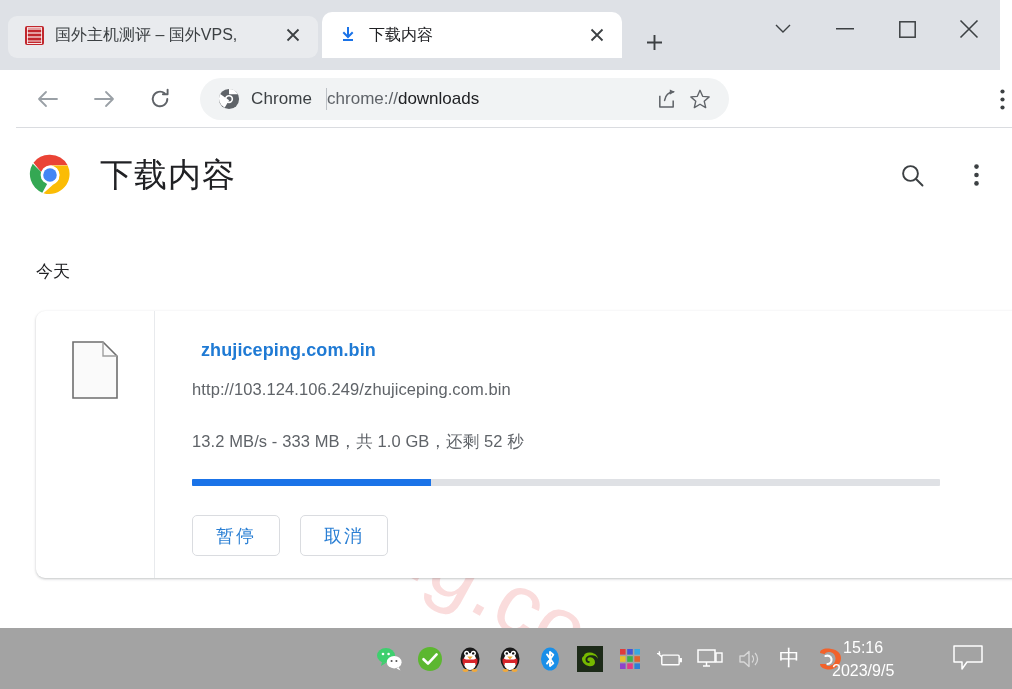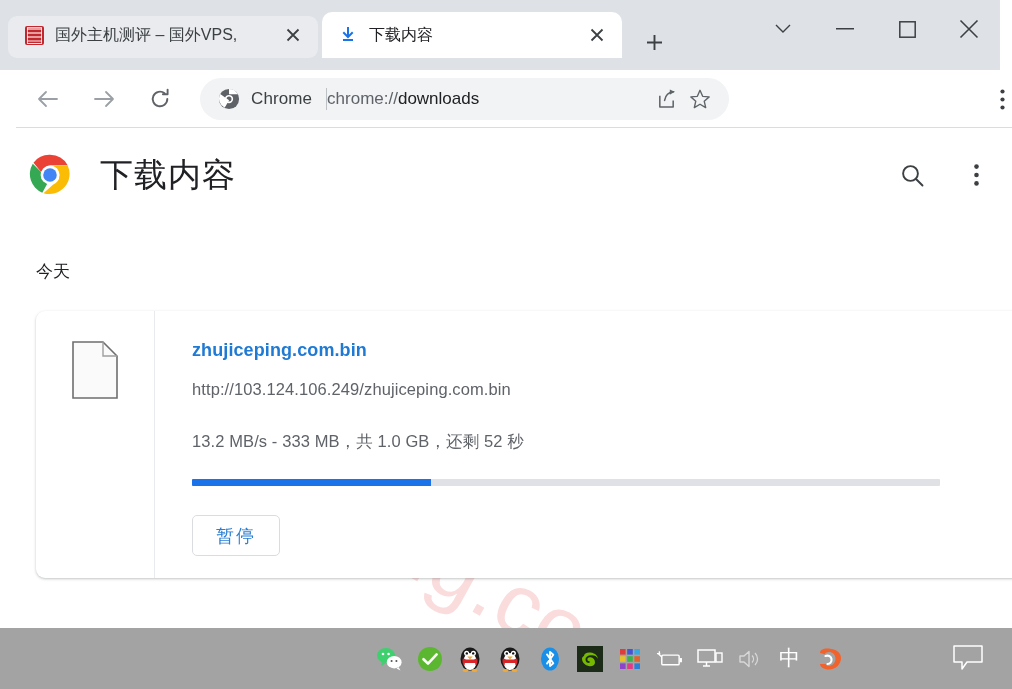--- a/index.html
+++ b/index.html
@@ -450,28 +450,29 @@
       <div id="file-icon-col">
         <div id="file-type-icon">
           <svg width="46" height="58" viewBox="0 0 46 58">
             <path d="M1 1 L31 1 L45 15 L45 57 L1 57 Z" fill="#fafafa" stroke="#6e6e6e" stroke-width="1.6" stroke-linejoin="miter"></path>
             <path d="M31 1 L31 15 L45 15" fill="none" stroke="#9e9e9e" stroke-width="1.4"></path>
           </svg>
         </div>
       </div>
 
       <div id="card-body">
-        <a id="download-filename" href="#" style="text-decoration:none;">zhujiceping.com.bin</a>
+        <a id="download-filename" href="#" style="text-decoration:none;margin-left:9px;">zhujiceping.com.bin</a>
         <div id="download-url">http://103.124.106.249/zhujiceping.com.bin</div>
         <div id="download-status">13.2 MB/s - 333 MB，共 1.0 GB，还剩 52 秒</div>
         <div id="progress-track">
           <div id="progress-fill" style="width: 32%; background: rgb(26, 115, 232);"></div>
         </div>
         <div id="card-actions">
           <button class="card-action-btn">暂停</button>
+          <button class="card-action-btn">取消</button>
         </div>
       </div>
     </div>
   </div>
 </div>
 
 <div id="taskbar">
 
   <div id="tray-icons">
 
@@ -587,19 +588,23 @@
     </div>
 
     <div class="tray-icon">
       <svg width="26" height="24" viewBox="0 0 26 24">
         <path d="M3 6 C3 2.5 7 1 12 1.5 C19 2.2 24 5.5 24 11 C24 17 19 22.5 12 22.5 C7 22.5 3 20 3 17 L9 17 C9 18.4 10.4 19.2 12.4 19 C16 18.6 18.5 15.4 18.5 11.6 C18.5 7.6 15.6 5 11.8 5 C9.4 5 8 6 8 7.2 Z" fill="#f2622b"></path>
         <path d="M8.5 9 C11 8 14 9 14.5 12 C15 15 13 17 10.5 17" stroke="#ffffff" stroke-width="2.1" fill="none" stroke-linecap="round"></path>
       </svg>
     </div>
   </div>
 
+  <div id="clock-area">
+    <div>15:16</div>
+    <div>2023/9/5</div>
+  </div>
 
   <div id="notification-button">
     <svg width="30" height="26" viewBox="0 0 30 26">
       <path d="M1 1 L29 1 L29 17 L14 17 L9 24 L9 17 L1 17 Z" stroke="#ffffff" stroke-width="1.5" fill="none" stroke-linejoin="round"></path>
     </svg>
   </div>
 </div>
 
 </body></html>

